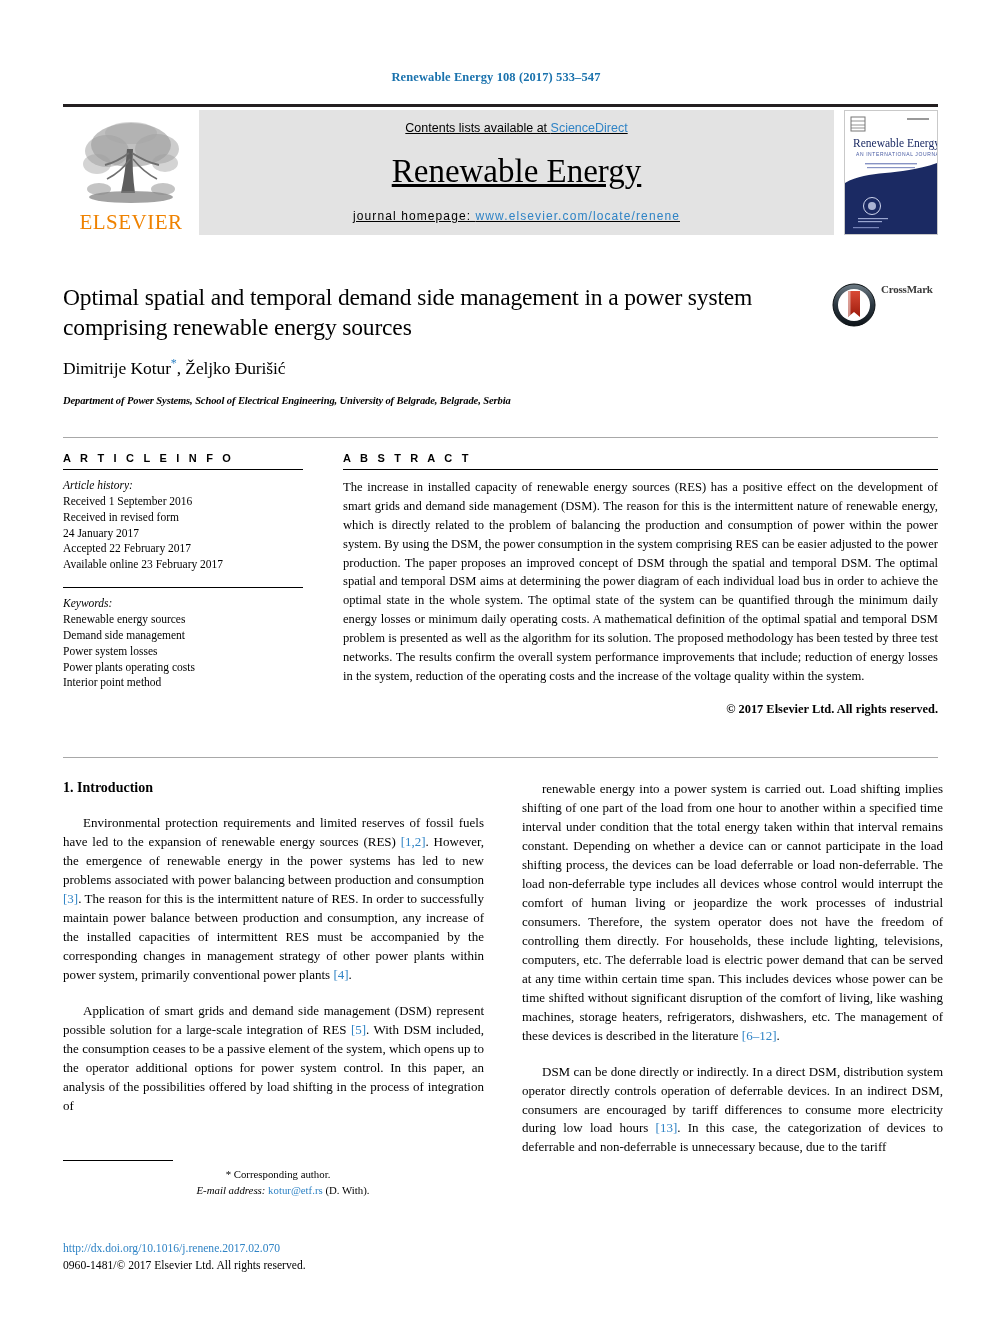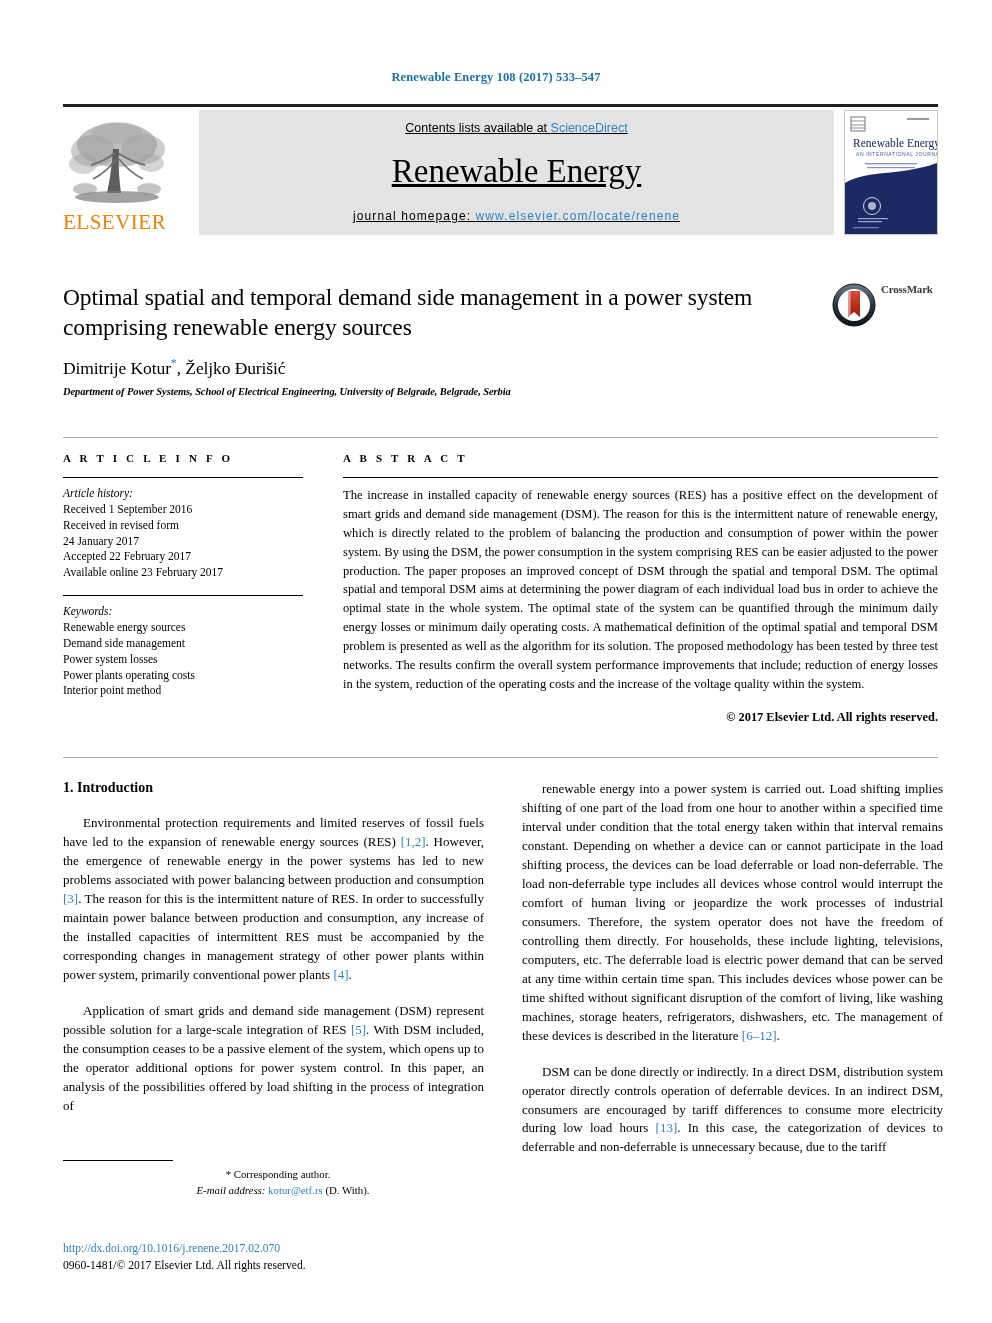--- a/index.html
+++ b/index.html
@@ -48,20 +48,21 @@
     display: flex;
     align-items: stretch;
     height: 125px;
     margin-top: 3px;
   }
   .elsevier-block {
     width: 136px;
     flex: 0 0 136px;
     display: flex;
     flex-direction: column;
+    align-items: center;
     justify-content: flex-end;
     padding-bottom: 2px;
     background: #fff;
   }
   .elsevier-tree {
     width: 108px;
     height: 92px;
     display: block;
   }
   .elsevier-word {
@@ -167,21 +168,21 @@
   .authors sup.star {
     color: #2f83c5;
     font-size: 12px;
     vertical-align: super;
   }
   .affiliation {
     font-family: "Liberation Serif", serif;
     font-style: italic;
     font-weight: bold;
     font-size: 10.5px;
-    margin-top: 7px;
+    margin-top: 16px;
     letter-spacing: -0.1px;
   }
 
   
   .infoblock {
     position: absolute;
     top: 437px;
     left: 63px;
     width: 875px;
     border-top: 1px solid #a8a8a8;
@@ -190,25 +191,25 @@
   }
   .col-info {
     width: 240px;
     flex: 0 0 240px;
     margin-right: 40px;
   }
   .col-abstract {
     flex: 1 1 auto;
   }
   .sec-head {
-    font-family: Liberation Serif, serif;
+    font-family: Liberation Sans, sans-serif;
     font-weight: bold;
     font-size: 11px;
     letter-spacing: 3.2px;
-    margin-bottom: 13px;
+    margin-bottom: 5px;
   }
   .rule {
     border-top: 1.6px solid #000;
     margin-bottom: 8px;
   }
   .rule-thin {
     border-top: 1.2px solid #000;
     margin: 14px 0 8px 0;
   }
   .info-text {

